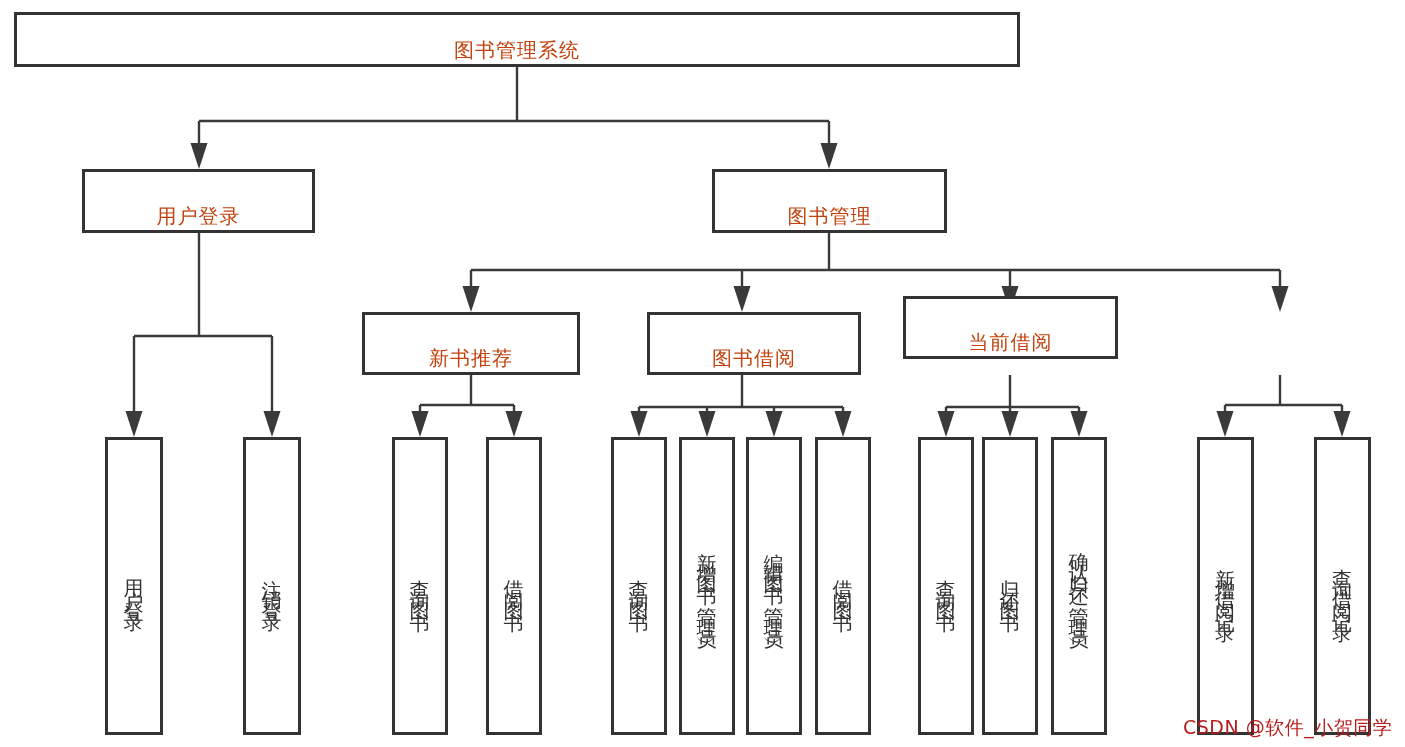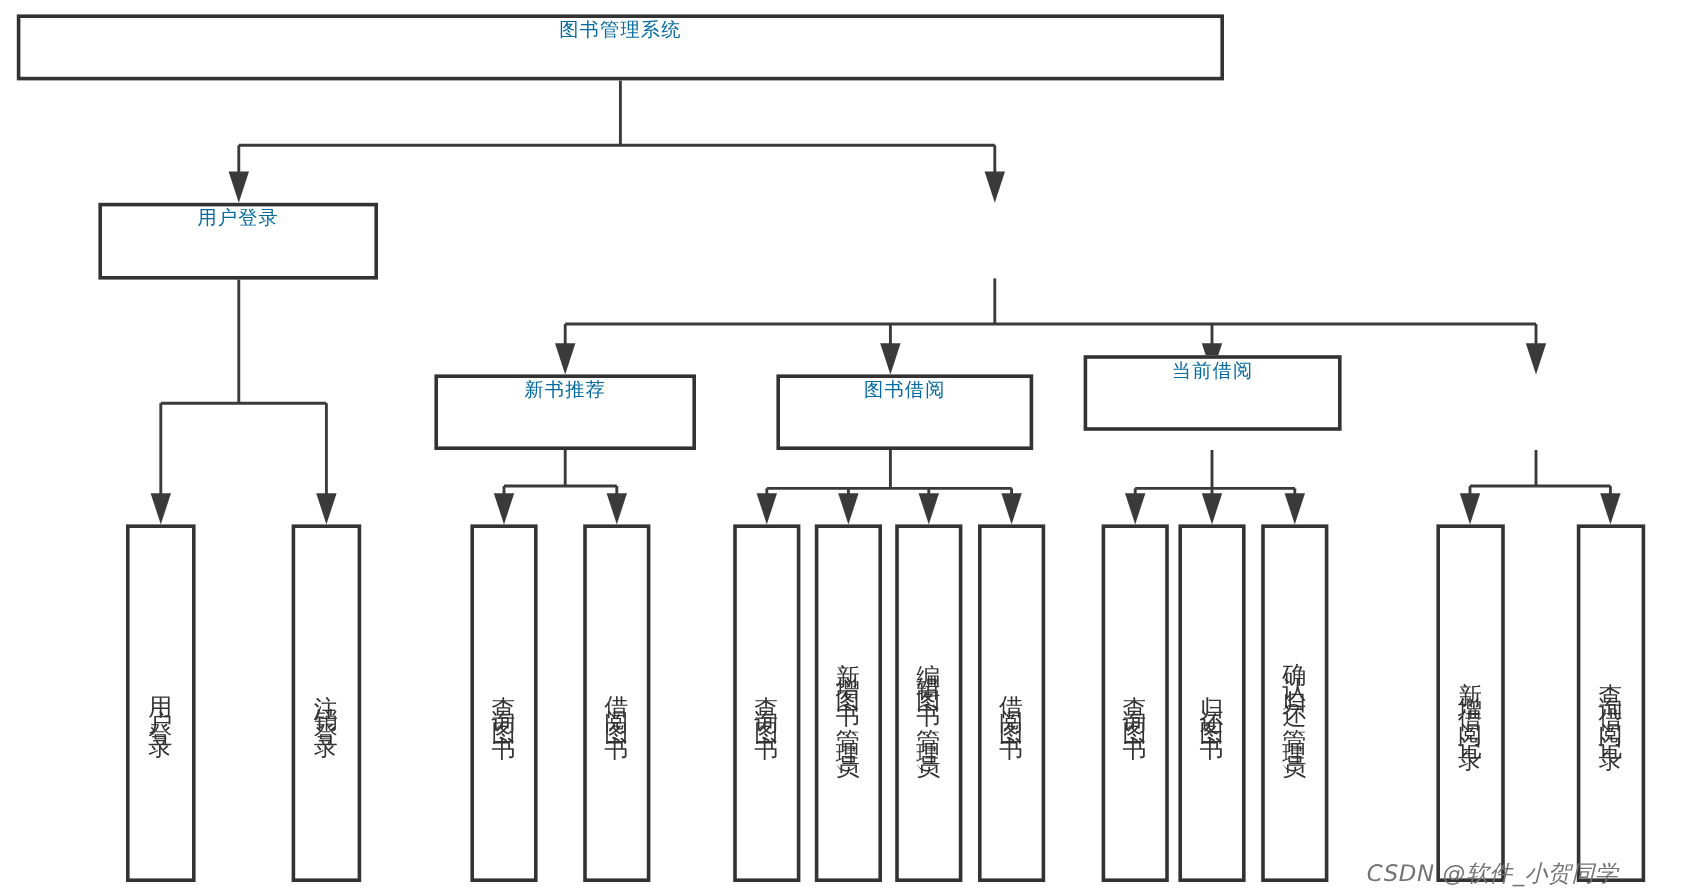--- a/index.html
+++ b/index.html
@@ -3,35 +3,35 @@
 <meta charset="utf-8">
 <style>
   html,body{margin:0;padding:0;background:#ffffff;}
   #canvas{
     position:relative;width:1405px;height:747px;background:#ffffff;
     font-family:"DejaVu Sans","Liberation Sans",sans-serif;overflow:hidden;
   }
   #wires{position:absolute;left:0;top:0;width:1405px;height:747px;}
   .box{
     position:absolute;box-sizing:border-box;background:#ffffff;
-    border:3px solid #333333;display:flex;align-items:flex-start;justify-content:center;
-    color:#0369a1;font-size:16px;letter-spacing:1px;z-index:2;
+    border:3px solid #333333;display:flex;align-items:flex-end;justify-content:center;
+    color:#c2410c;font-size:20px;letter-spacing:1px;z-index:2;
   }
   .vbox{
     position:absolute;box-sizing:border-box;background:#ffffff;
     border:3px solid #333333;display:flex;align-items:center;justify-content:center;
     color:#333333;font-size:20px;z-index:2;
   }
   .vbox .vtext{
     writing-mode:vertical-rl;text-orientation:mixed;
     letter-spacing:11px;line-height:1;white-space:nowrap;
   }
   .watermark{
-    position:absolute;left:1139px;top:715px;z-index:6;
-    color:#737373;font-size:19px;letter-spacing:0.5px;white-space:nowrap;font-style:italic;
+    position:absolute;left:1183px;top:715px;z-index:6;
+    color:#b91c1c;font-size:19px;letter-spacing:0.5px;white-space:nowrap;
   }
 </style>
 </head>
 <body>
 
 <div id="canvas">
 
   <svg id="wires" viewBox="0 0 1405 747" fill="none" stroke="#3a3a3a" stroke-width="2.4">
 
     <path d="M517 67 V121"></path>
@@ -97,20 +97,23 @@
     </g>
   </svg>
 
   <div class="box" style="left:14px;top:12px;width:1006px;height:55px;">
     <span>图书管理系统</span>
   </div>
 
   <div class="box" style="left:82px;top:169px;width:233px;height:64px;">
     <span>用户登录</span>
   </div>
+  <div class="box" style="left:712px;top:169px;width:235px;height:64px;">
+    <span>图书管理</span>
+  </div>
 
   <div class="box" style="left:362px;top:312px;width:218px;height:63px;">
     <span>新书推荐</span>
   </div>
   <div class="box" style="left:635px;top:312px;width:214px;height:63px;margin-left:12px;">
     <span>图书借阅</span>
   </div>
   <div class="box" style="left:903px;top:296px;width:215px;height:63px;">
     <span>当前借阅</span>
   </div>

